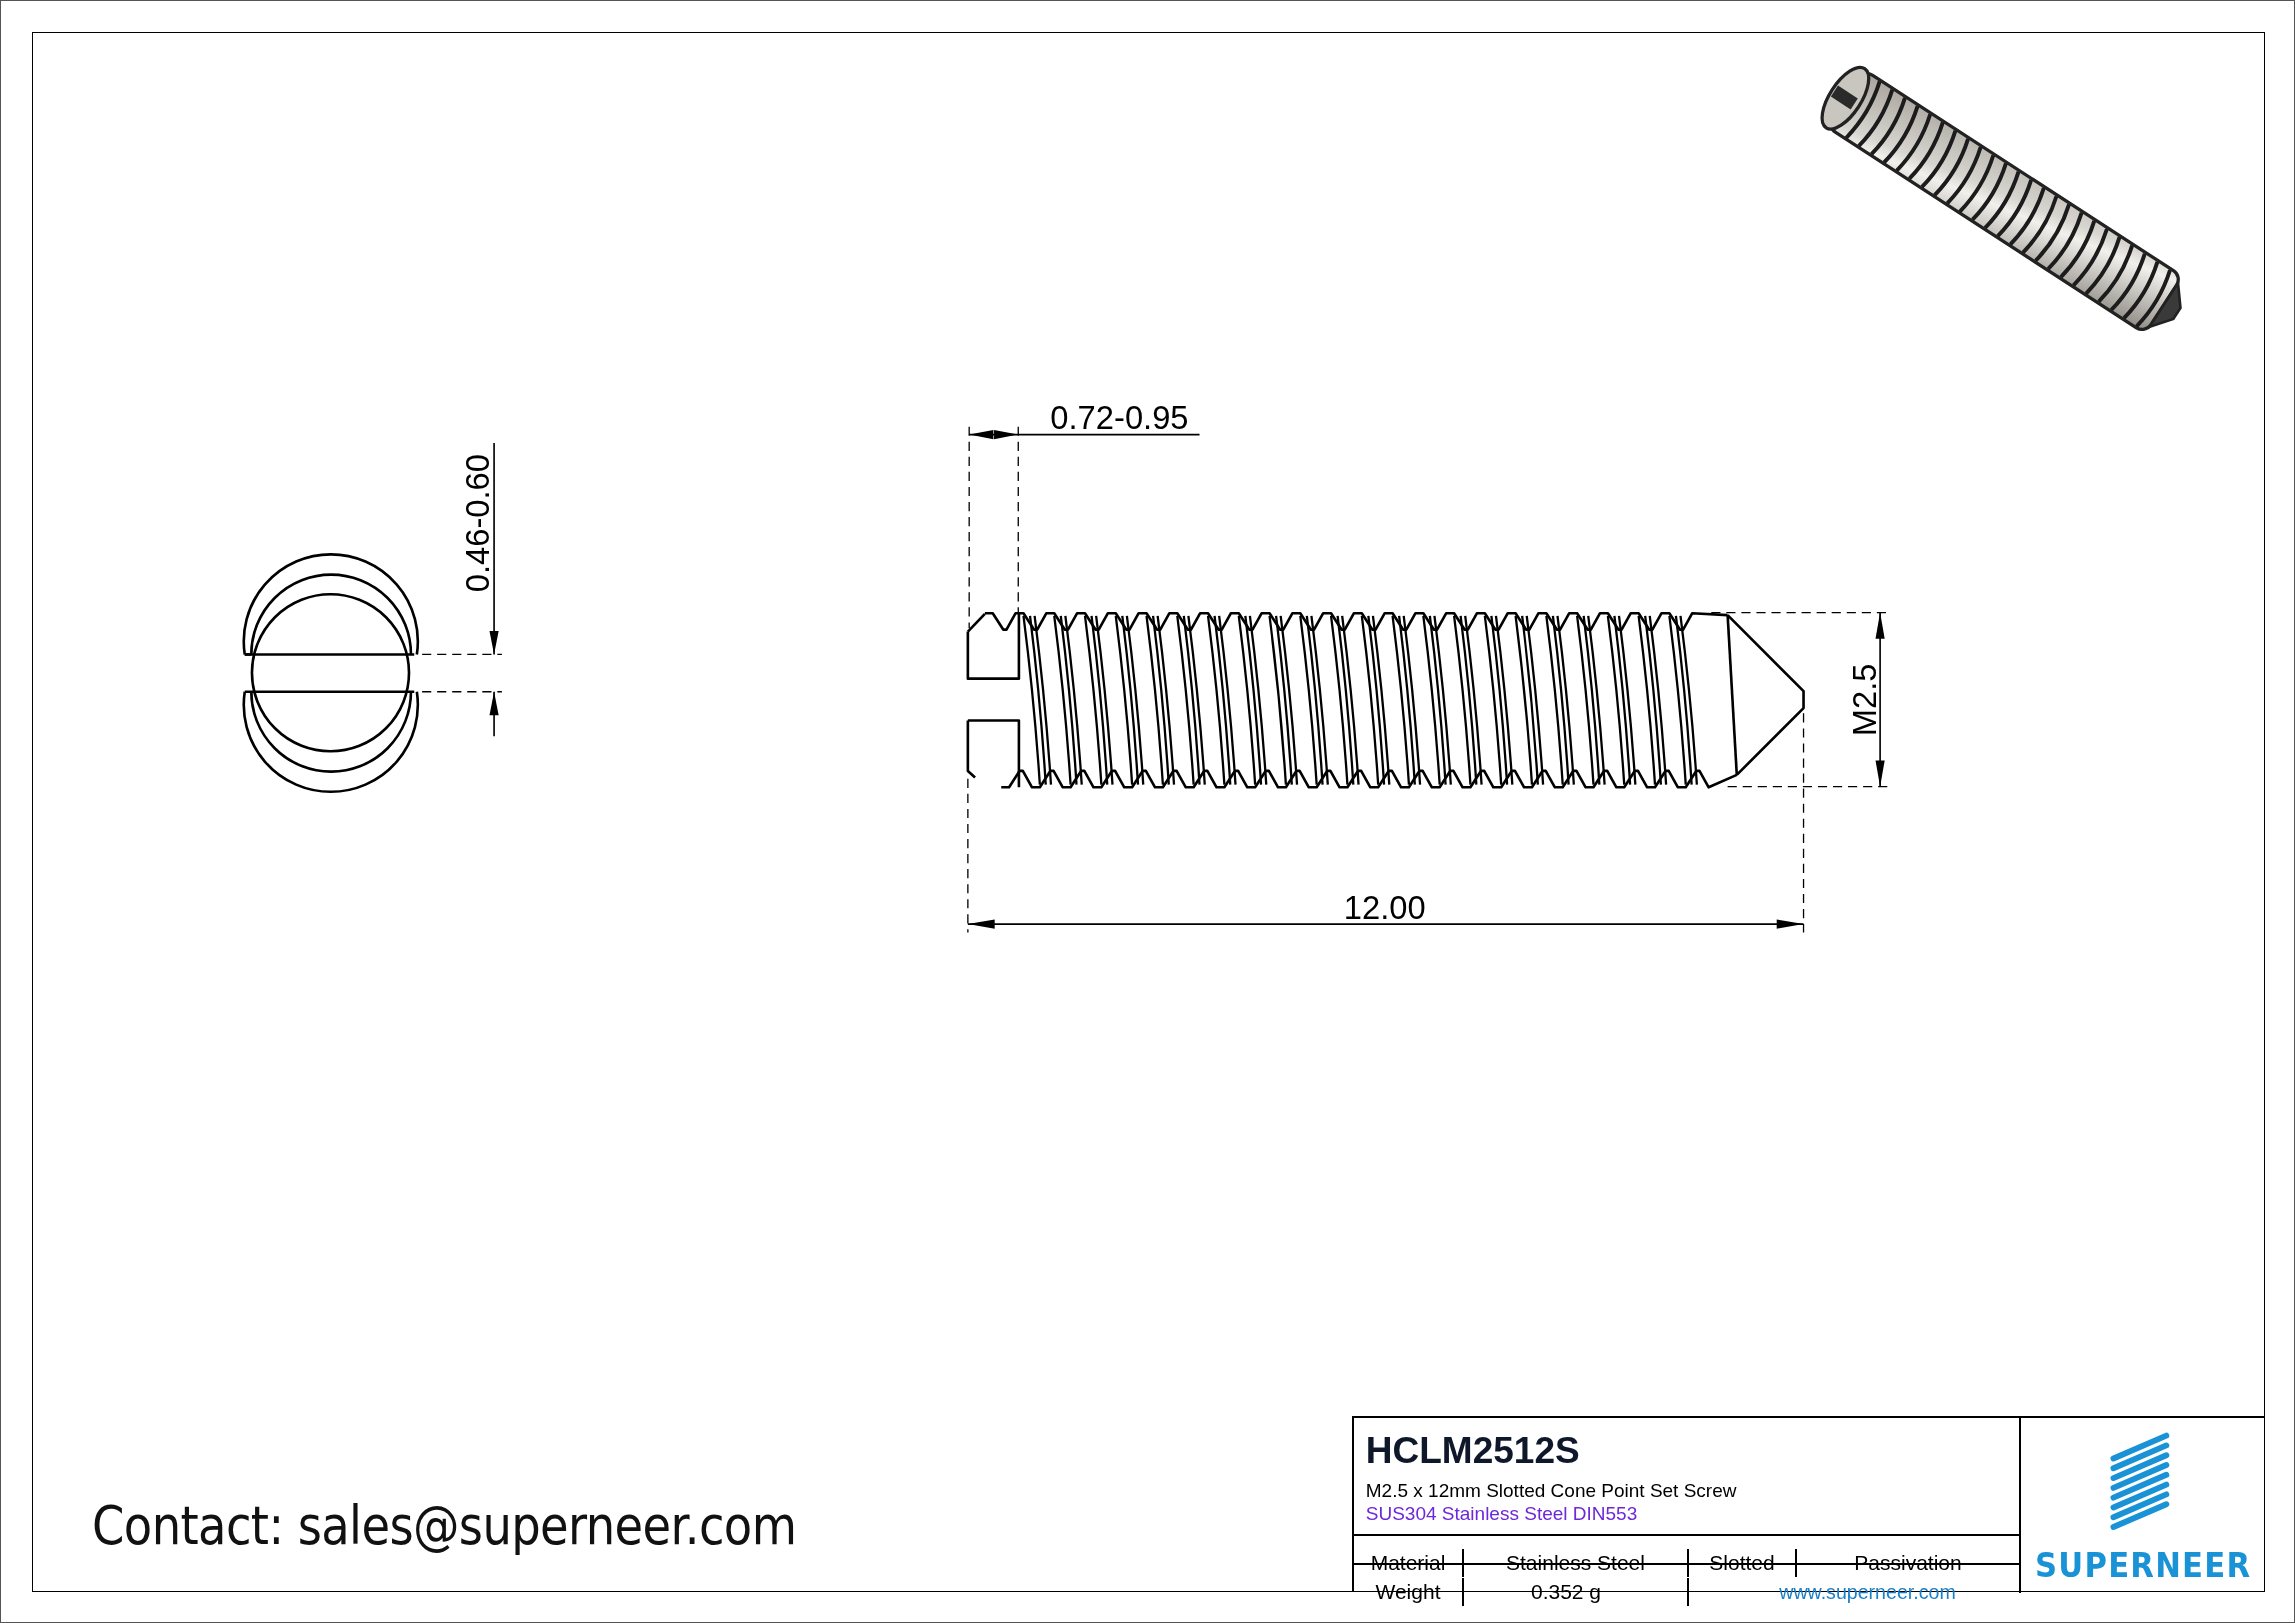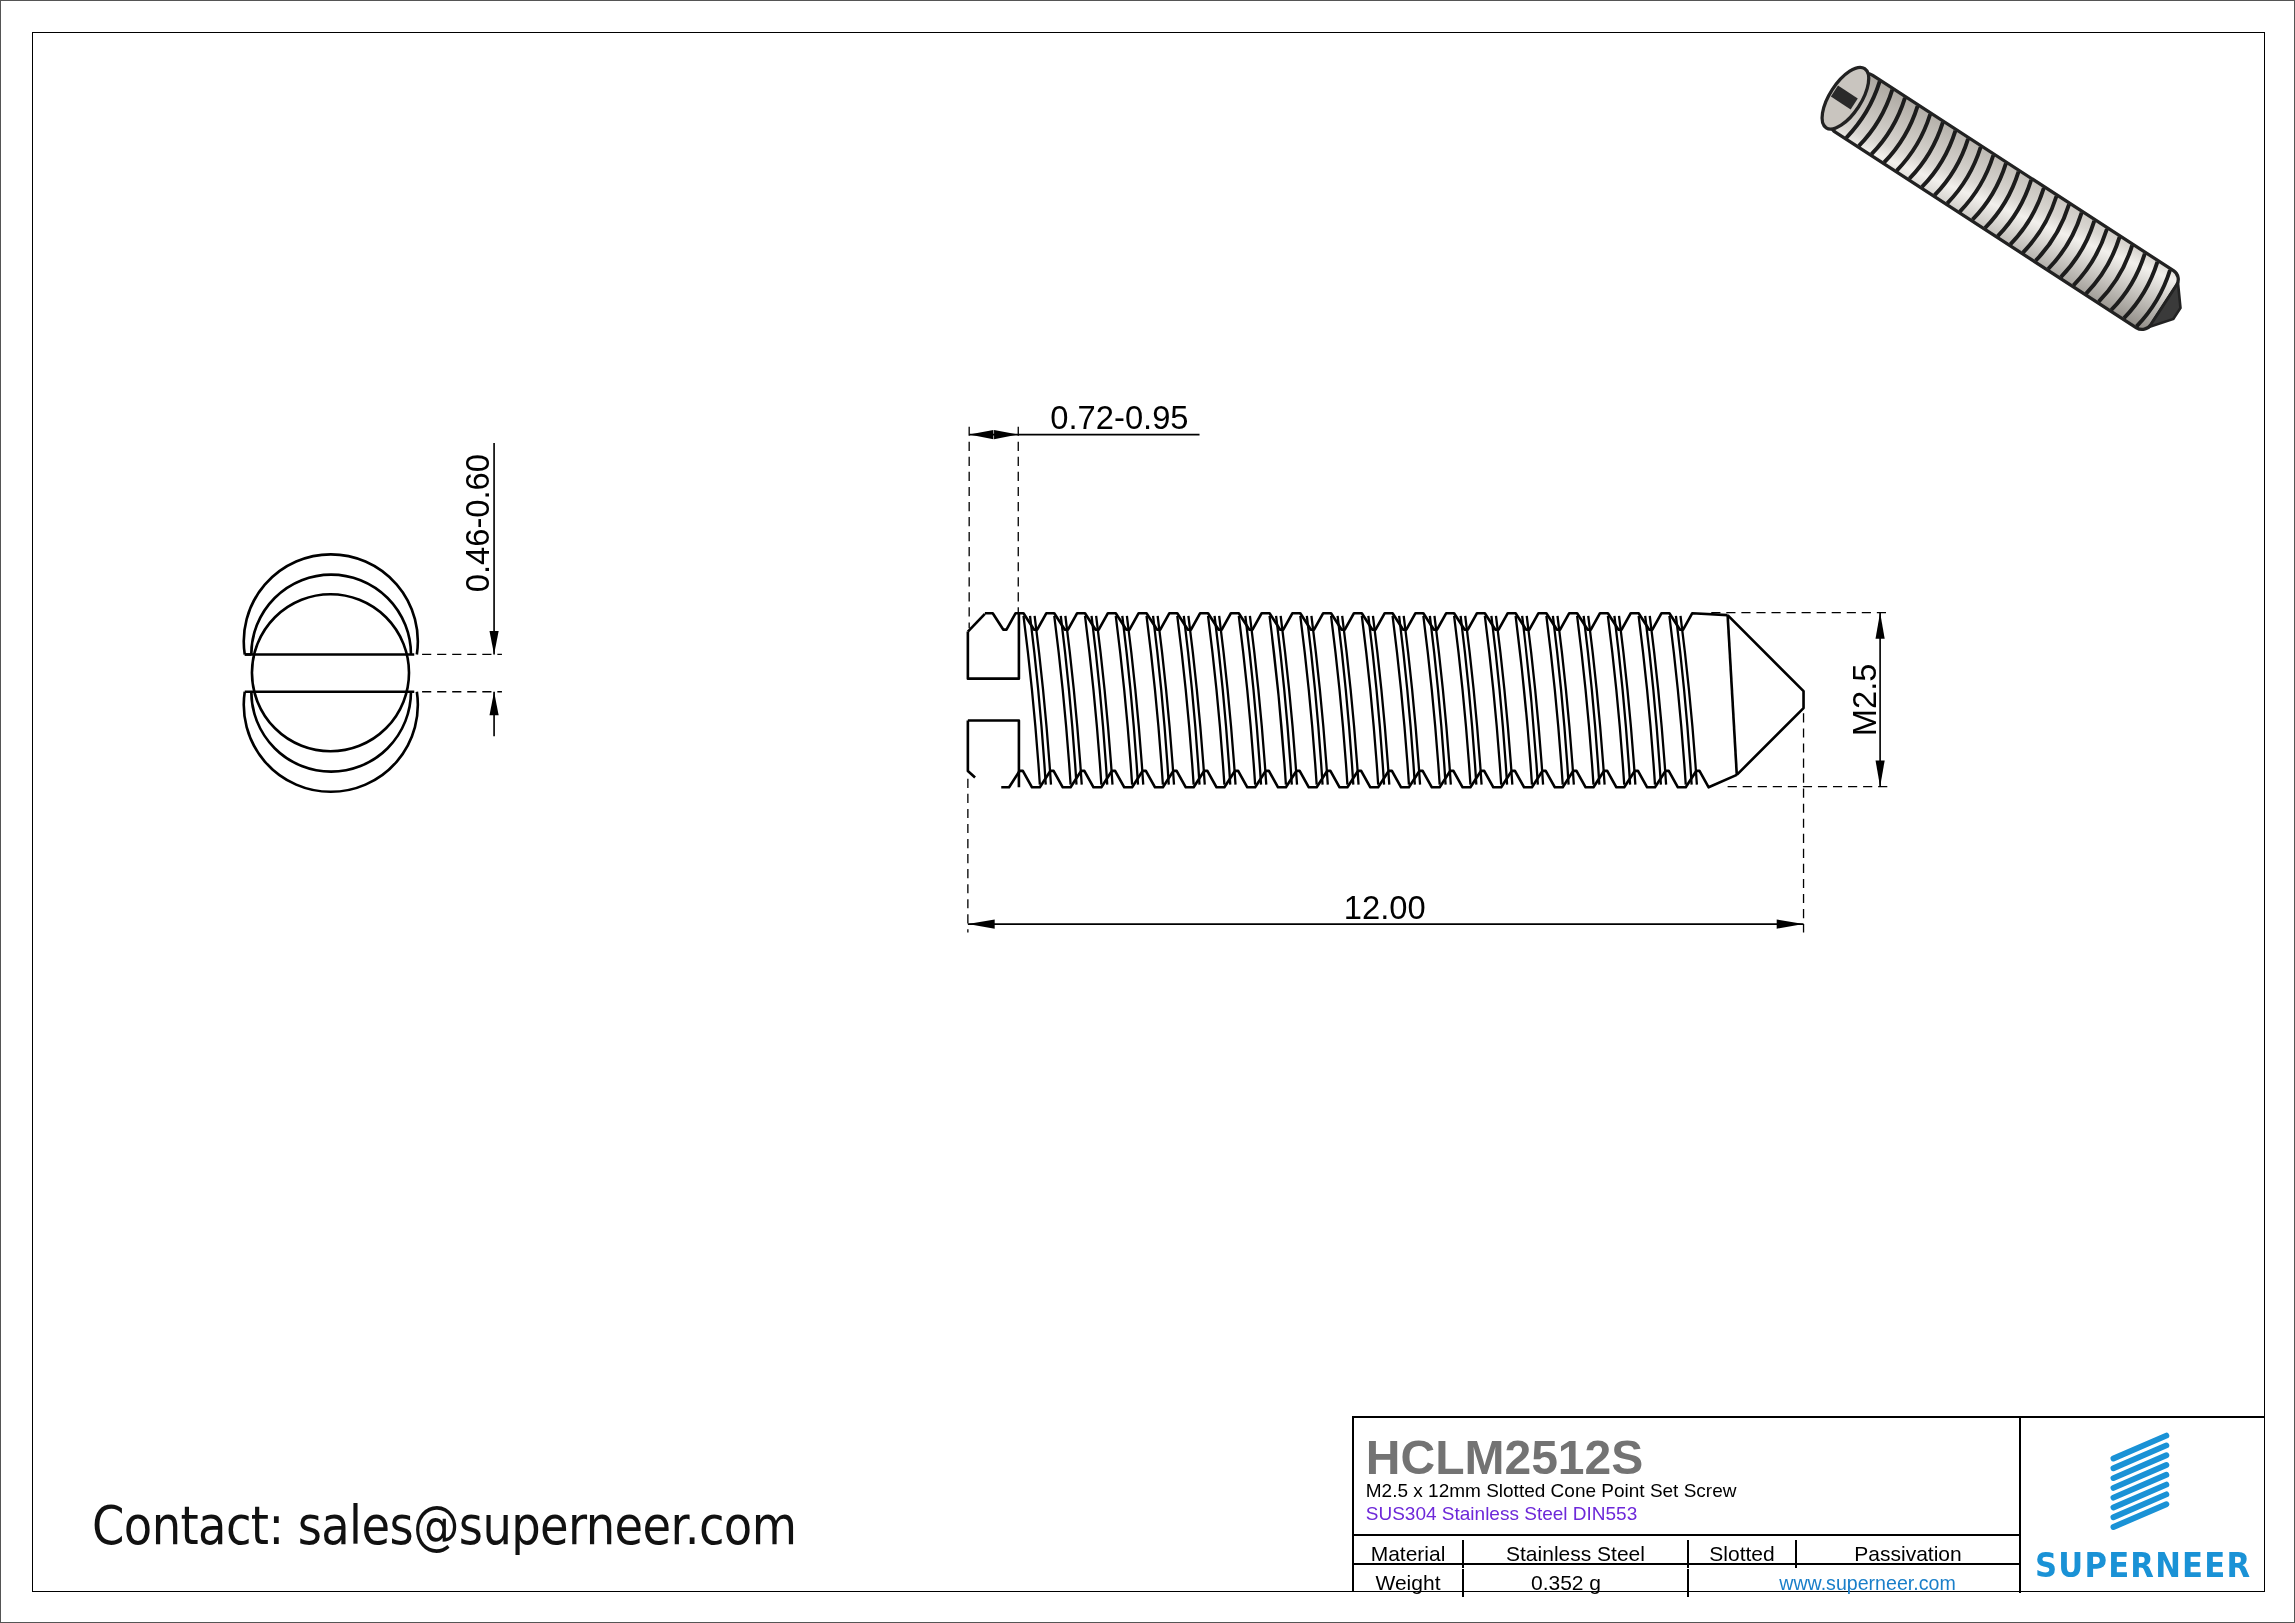--- a/index.html
+++ b/index.html
@@ -5,27 +5,27 @@
   html, body { margin: 0; padding: 0; background: #ffffff; }
   body { width: 2295px; height: 1623px; position: relative; overflow: hidden; font-family: "Liberation Sans", sans-serif; }
   #sheet { position: absolute; left: 0; top: 0; width: 2295px; height: 1623px; }
   .outer-border { position: absolute; left: 0; top: 0; width: 2293px; height: 1621px; border: 1.3px solid #555; }
   .frame { position: absolute; left: 32px; top: 32px; width: 2231px; height: 1558px; border: 1.3px solid #000; }
   svg { position: absolute; left: 0; top: 0; }
   .dim-text { font-family: "Liberation Sans", sans-serif; font-size: 50px; fill: #000; }
   .contact { position: absolute; left: 92px; top: 1494px; font-family: "DejaVu Sans", sans-serif; font-size: 54px; color: #111; letter-spacing: -0.7px; transform: scaleX(0.86); transform-origin: left top; white-space: nowrap; }
   .title-block { position: absolute; left: 1352px; top: 1416px; width: 912px; height: 175px; border-top: 2px solid #000; border-left: 2px solid #000; box-sizing: border-box; }
   .tb-main { position: absolute; left: 0; top: 0; width: 667px; height: 175px; border-right: 2px solid #000; box-sizing: border-box; }
-  .tb-title { position: absolute; left: 11.8px; top: 11.8px; font-size: 48px; font-weight: bold; color: #737373; white-space: nowrap; }
+  .tb-title { position: absolute; left: 11.8px; top: 11.8px; font-size: 37px; font-weight: bold; color: #0f172a; white-space: nowrap; }
   .tb-desc1 { position: absolute; left: 11.8px; top: 62px; font-size: 19px; color: #000; white-space: nowrap; }
   .tb-desc2 { position: absolute; left: 11.8px; top: 85px; font-size: 19px; color: #6d28d9; white-space: nowrap; }
   .tb-row { position: absolute; left: 0; width: 665px; border-top: 2px solid #000; box-sizing: border-box; }
   .tb-row1 { top: 116px; height: 30px; }
   .tb-row2 { top: 145px; height: 30px; }
-  .tb-cell { position: absolute; top: 4px; height: 100%; display: flex; align-items: center; justify-content: center; font-size: 21px; color: #000; box-sizing: border-box; white-space: nowrap; }
+  .tb-cell { position: absolute; top: 13px; height: 100%; display: flex; align-items: center; justify-content: center; font-size: 21px; color: #000; box-sizing: border-box; white-space: nowrap; }
   .tb-sep { border-left: 2px solid #000; }
   .tb-url { color: #1a7fc9; font-size: 19.6px; }
   .tb-logo { position: absolute; left: 667px; top: 0; width: 245px; height: 175px; }
   .logo-text { position: absolute; left: 14.4px; top: 128px; font-family: "DejaVu Sans", sans-serif; font-size: 33px; font-weight: bold; color: #1a92d6; letter-spacing: 1.3px; transform: scaleX(0.93); transform-origin: left top; white-space: nowrap; }
 </style>
 </head>
 <body>
 
 <div id="sheet">
   <div class="outer-border"></div>

